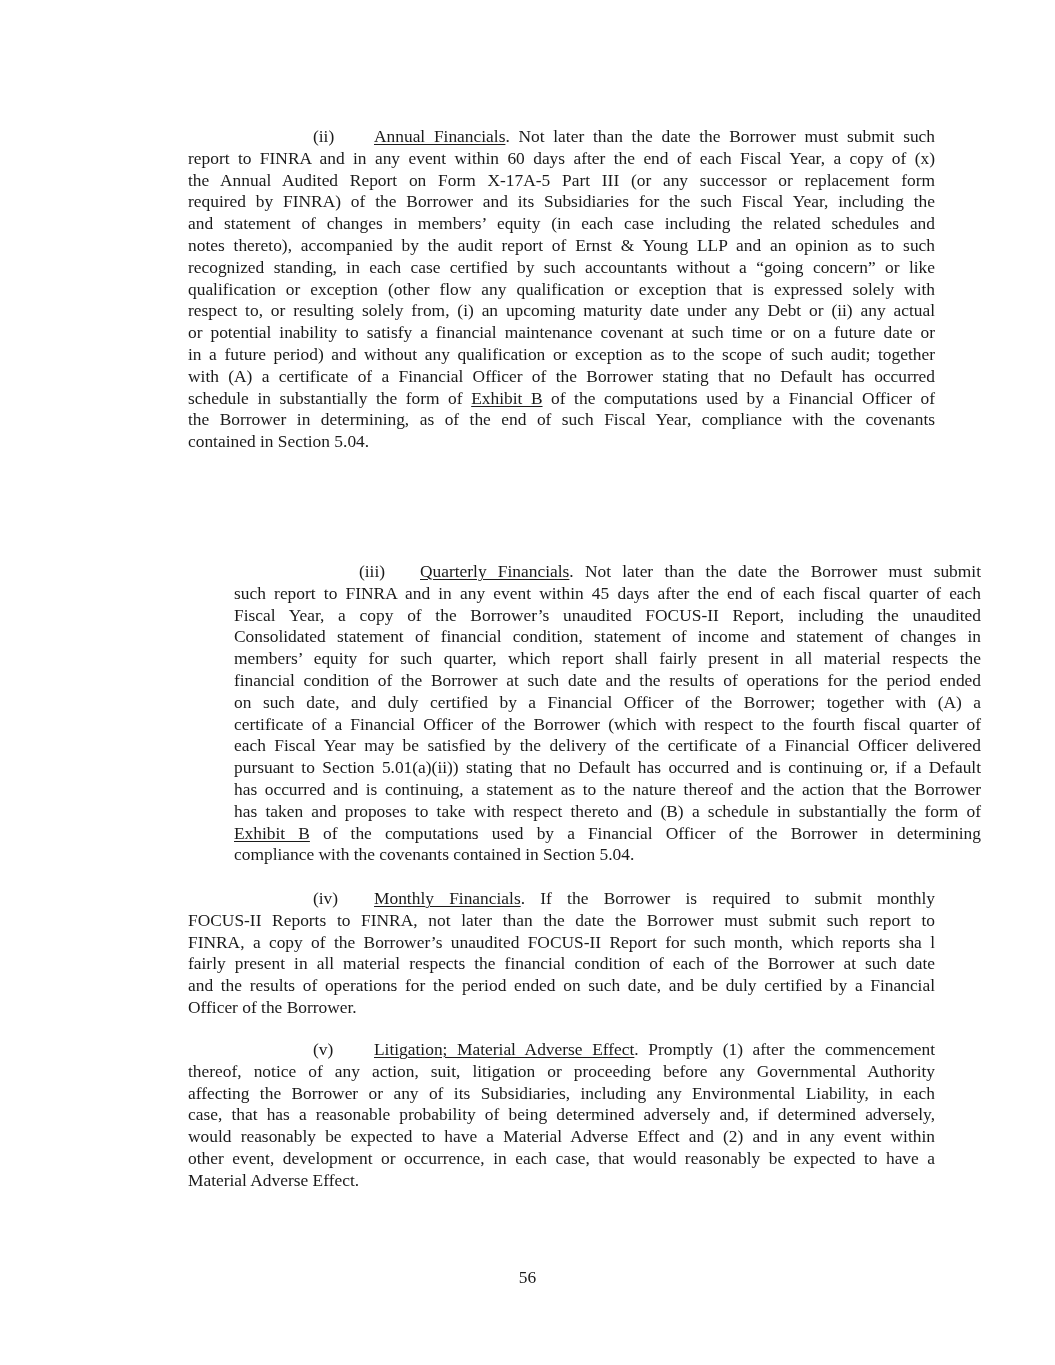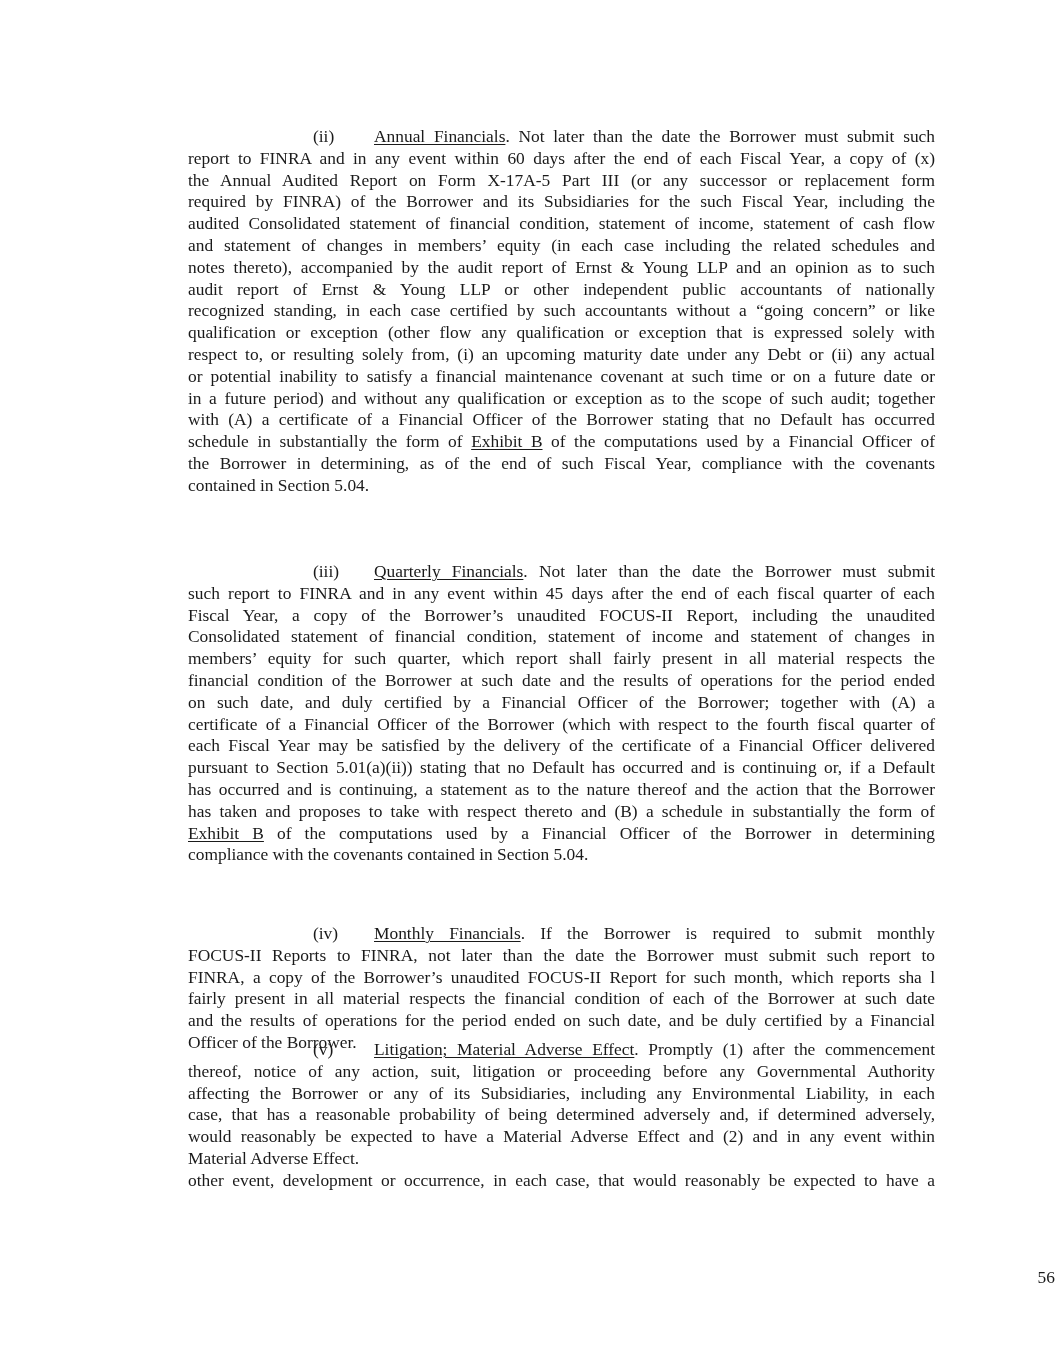--- a/index.html
+++ b/index.html
@@ -13,79 +13,77 @@
   .line {
     display: block; height: 21.8px; line-height: 21.8px;
     font-size: 17.4px; white-space: nowrap;
     text-align: justify; text-align-last: justify;
   }
   .line.last { text-align-last: left; }
   .line.first { padding-left: 125px; }
   .num { display: inline-block; width: 61px; }
   .u { text-decoration: underline; text-underline-offset: 2px; text-decoration-thickness: 1px; }
   .pagenum {
-    position: absolute; top: 1266px; left: 0; width: 1055px; text-align: right;
+    position: absolute; top: 1266px; left: 0; width: 1055px; text-align: center;
     font-size: 17.4px; line-height: 22px;
   }
 </style>
 </head>
 <body>
 
 <div class="page">
 
   <div class="para" style="top:126px;">
     <span class="line first"><span class="num">(ii)</span><span class="u">Annual Financials</span><span>. Not later than the date the Borrower must submit such</span></span>
     <span class="line">report to FINRA and in any event within 60 days after the end of each Fiscal Year, a copy of (x)</span>
     <span class="line">the Annual Audited Report on Form X-17A-5 Part III (or any successor or replacement form</span>
     <span class="line">required by FINRA) of the Borrower and its Subsidiaries for the such Fiscal Year, including the</span>
-    <span class="line">audited Consolidated statement of financial condition, statement of income, statement of cash flow</span>
     <span class="line">and statement of changes in members’ equity (in each case including the related schedules and</span>
     <span class="line">notes thereto), accompanied by the audit report of Ernst &amp; Young LLP and an opinion as to such</span>
-    <span class="line">audit report of Ernst &amp; Young LLP or other independent public accountants of nationally</span>
     <span class="line">recognized standing, in each case certified by such accountants without a “going concern” or like</span>
     <span class="line">qualification or exception (other flow any qualification or exception that is expressed solely with</span>
     <span class="line">respect to, or resulting solely from, (i) an upcoming maturity date under any Debt or (ii) any actual</span>
     <span class="line">or potential inability to satisfy a financial maintenance covenant at such time or on a future date or</span>
     <span class="line">in a future period) and without any qualification or exception as to the scope of such audit; together</span>
     <span class="line">with (A) a certificate of a Financial Officer of the Borrower stating that no Default has occurred</span>
     <span class="line"><span>schedule in substantially the form of </span><span class="u">Exhibit B</span><span> of the computations used by a Financial Officer of</span></span>
     <span class="line">the Borrower in determining, as of the end of such Fiscal Year, compliance with the covenants</span>
     <span class="line last">contained in Section 5.04.</span>
   </div>
 
-  <div class="para" style="top:561px;">
+  <div class="para" style="top:561px;margin-left:46px;">
     <span class="line first"><span class="num">(iii)</span><span class="u">Quarterly Financials</span><span>. Not later than the date the Borrower must submit</span></span>
     <span class="line">such report to FINRA and in any event within 45 days after the end of each fiscal quarter of each</span>
     <span class="line">Fiscal Year, a copy of the Borrower’s unaudited FOCUS-II Report, including the unaudited</span>
     <span class="line">Consolidated statement of financial condition, statement of income and statement of changes in</span>
     <span class="line">members’ equity for such quarter, which report shall fairly present in all material respects the</span>
     <span class="line">financial condition of the Borrower at such date and the results of operations for the period ended</span>
     <span class="line">on such date, and duly certified by a Financial Officer of the Borrower; together with (A) a</span>
     <span class="line">certificate of a Financial Officer of the Borrower (which with respect to the fourth fiscal quarter of</span>
     <span class="line">each Fiscal Year may be satisfied by the delivery of the certificate of a Financial Officer delivered</span>
     <span class="line">pursuant to Section 5.01(a)(ii)) stating that no Default has occurred and is continuing or, if a Default</span>
     <span class="line">has occurred and is continuing, a statement as to the nature thereof and the action that the Borrower</span>
     <span class="line">has taken and proposes to take with respect thereto and (B) a schedule in substantially the form of</span>
     <span class="line"><span></span><span class="u">Exhibit B</span><span> of the computations used by a Financial Officer of the Borrower in determining</span></span>
     <span class="line last">compliance with the covenants contained in Section 5.04.</span>
   </div>
 
-  <div class="para" style="top:888px;margin-top:35px;">
+  <div class="para" style="top:888px;">
     <span class="line first"><span class="num">(iv)</span><span class="u">Monthly Financials</span><span>. If the Borrower is required to submit monthly</span></span>
     <span class="line">FOCUS-II Reports to FINRA, not later than the date the Borrower must submit such report to</span>
     <span class="line">FINRA, a copy of the Borrower’s unaudited FOCUS-II Report for such month, which reports sha l</span>
     <span class="line">fairly present in all material respects the financial condition of each of the Borrower at such date</span>
     <span class="line">and the results of operations for the period ended on such date, and be duly certified by a Financial</span>
     <span class="line last">Officer of the Borrower.</span>
   </div>
 
   <div class="para" style="top:1039px;">
     <span class="line first"><span class="num">(v)</span><span class="u">Litigation; Material Adverse Effect</span><span>. Promptly (1) after the commencement</span></span>
     <span class="line">thereof, notice of any action, suit, litigation or proceeding before any Governmental Authority</span>
     <span class="line">affecting the Borrower or any of its Subsidiaries, including any Environmental Liability, in each</span>
     <span class="line">case, that has a reasonable probability of being determined adversely and, if determined adversely,</span>
     <span class="line">would reasonably be expected to have a Material Adverse Effect and (2) and in any event within</span>
+    <span class="line">other event, development or occurrence, in each case, that would reasonably be expected to have a</span>
     <span class="line last">Material Adverse Effect.</span>
-    <span class="line">other event, development or occurrence, in each case, that would reasonably be expected to have a</span>
   </div>
 
   <div class="pagenum">56</div>
 </div>
 
 </body></html>

